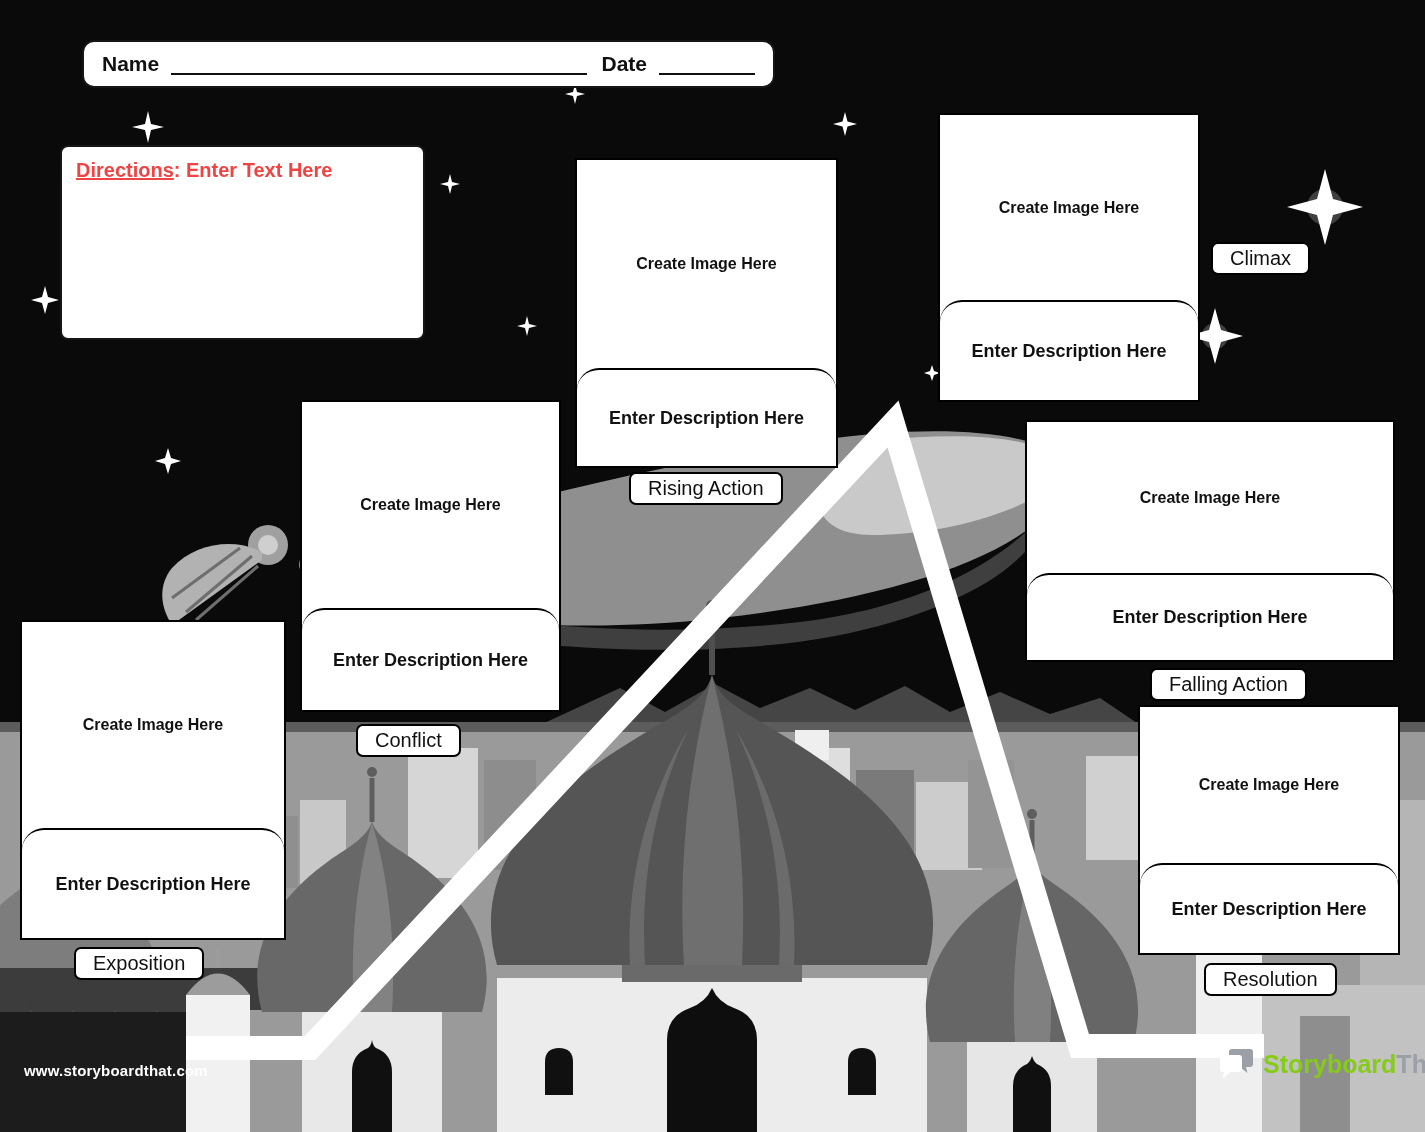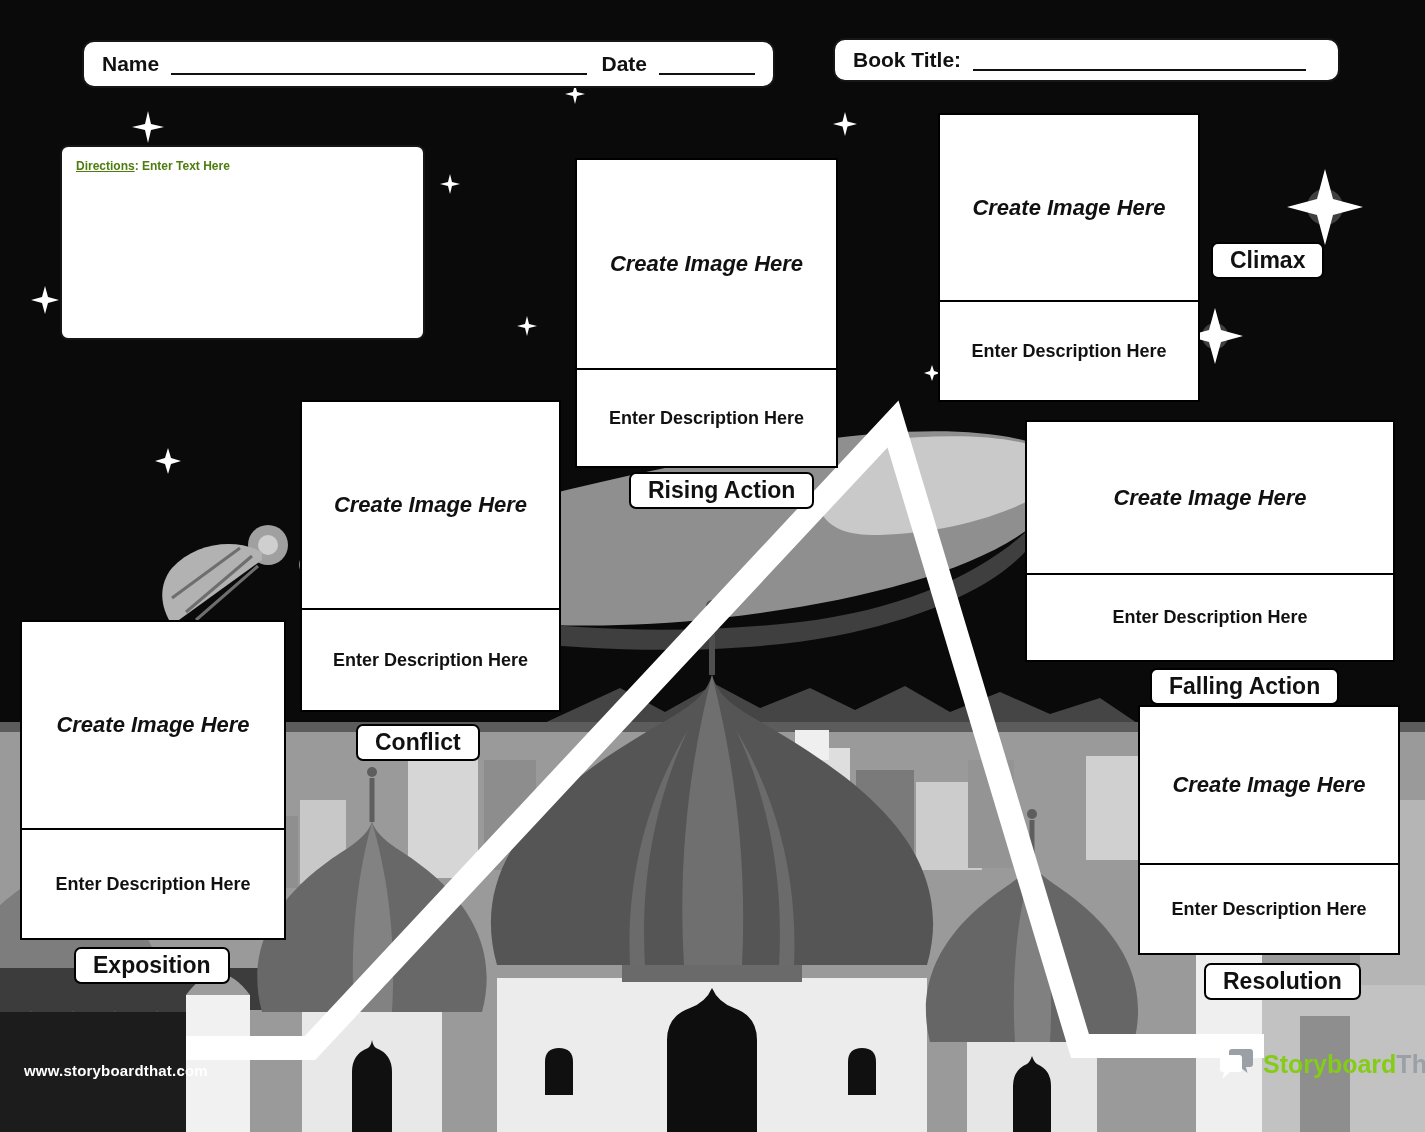--- a/index.html
+++ b/index.html
@@ -15,44 +15,44 @@
   .plotline polyline { stroke: var(--plot_line, #ffffff); }
 
   .panel {
     position: absolute; z-index: 2;
     background: var(--panel_bg, #ffffff);
     border: 2px solid var(--panel_border, #000);
     display: flex; flex-direction: column; color: var(--text, #111);
   }
   .panel .img {
     flex: 1; display:flex; align-items:center; justify-content:center;
-    font-weight: 700; font-size: 22px; text-align:right; cursor:pointer;font-style:italic;
+    font-weight: 700; font-size: 16px; text-align:right; cursor:pointer;
   }
   .panel .desc {
     border-top: 2px solid var(--panel_border, #000);
     display:flex; align-items:center; justify-content:center;
-    font-weight: 700; font-size: 18px; text-align:center; cursor:pointer;
+    font-weight: 700; font-size: 18px; text-align:center; cursor:pointer;border-radius:22px;
   }
   .pill {
     position:absolute; z-index: 3;
     background: var(--panel_bg, #fff); border: 2px solid var(--panel_border,#000);
     border-radius: 7px; padding: 3px 17px;
-    font-weight: 700; font-size: 23px; color: var(--text,#111); white-space: nowrap;
+    font-weight: 400; font-size: 20px; color: var(--text,#111); white-space: nowrap;
   }
   .headerbox {
     position:absolute; z-index:3; background:#fff; border:2px solid #161616;
     border-radius: 12px; display:flex; align-items:center; padding: 0 18px;
     font-weight:700; font-size:21px; color:#111;
   }
   .fieldline { border-bottom: 2px solid #111; height: 22px; cursor:text; }
   .grow { flex:1; margin: 0 14px 0 12px; }
   .fixed { width: 96px; margin-left: 12px; }
   .directions {
     position:absolute; z-index:3; background:#fff; border:2px solid #161616;
-    border-radius: 8px; padding: 12px 14px; font-weight:700; font-size:12px; color:#4d7c0f;
+    border-radius: 8px; padding: 12px 14px; font-weight:700; font-size:20px; color:#ef4444;
   }
   .directions .u { text-decoration: underline; }
 
   
   #panel-exposition  { left:20px;   top:620px; width:266px; height:320px; }
   #panel-exposition .desc { height:110px; }
   #panel-conflict    { left:300px;  top:400px; width:261px; height:312px; }
   #panel-conflict .desc { height:102px; }
   #panel-rising      { left:575px;  top:158px; width:263px; height:310px; }
   #panel-rising .desc { height:98px; }
@@ -203,24 +203,20 @@
     <polyline points="186,1048 310,1048 893,424 1080,1046 1264,1046" fill="none" stroke="#ffffff" stroke-width="24" stroke-linejoin="miter"></polyline>
   </svg>
 
   <div class="headerbox" id="box-namedate">
     <span>Name</span>
     <span class="fieldline grow"></span>
     <span>Date</span>
     <span class="fieldline fixed"></span>
   </div>
 
-  <div class="headerbox" id="box-booktitle">
-    <span>Book Title:</span>
-    <span class="fieldline grow"></span>
-  </div>
 
   <div class="directions" id="box-directions">
     <span class="u">Directions</span><span>: Enter Text Here</span>
   </div>
 
   <div class="panel" id="panel-exposition">
     <div class="img">Create Image Here</div>
     <div class="desc">Enter Description Here</div>
   </div>
   <div class="pill" id="pill-exposition">Exposition</div>

